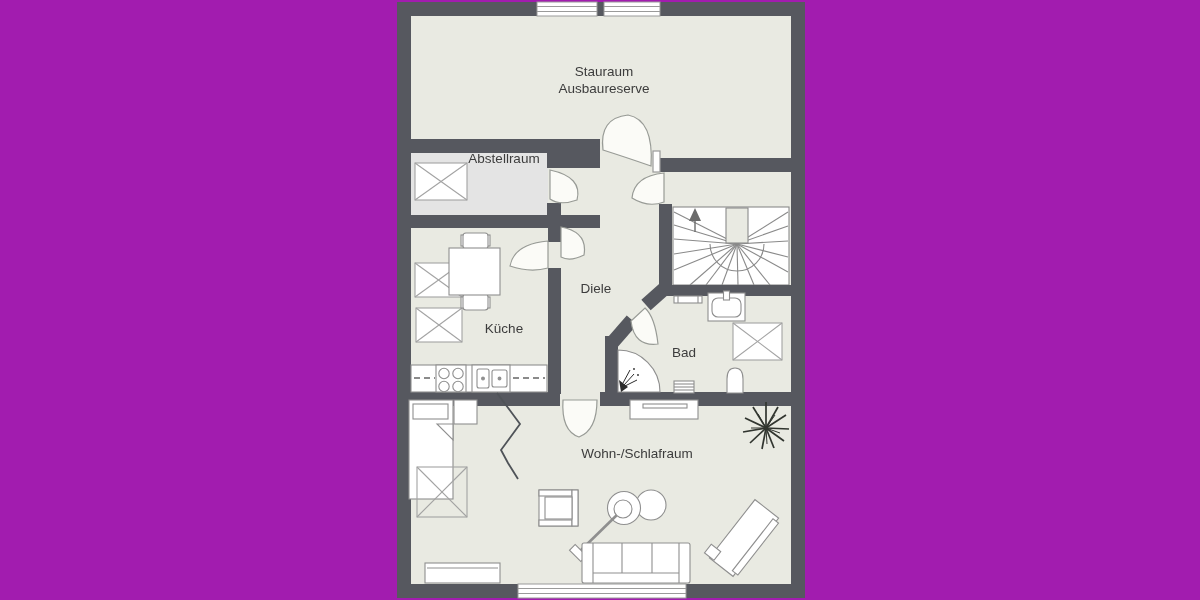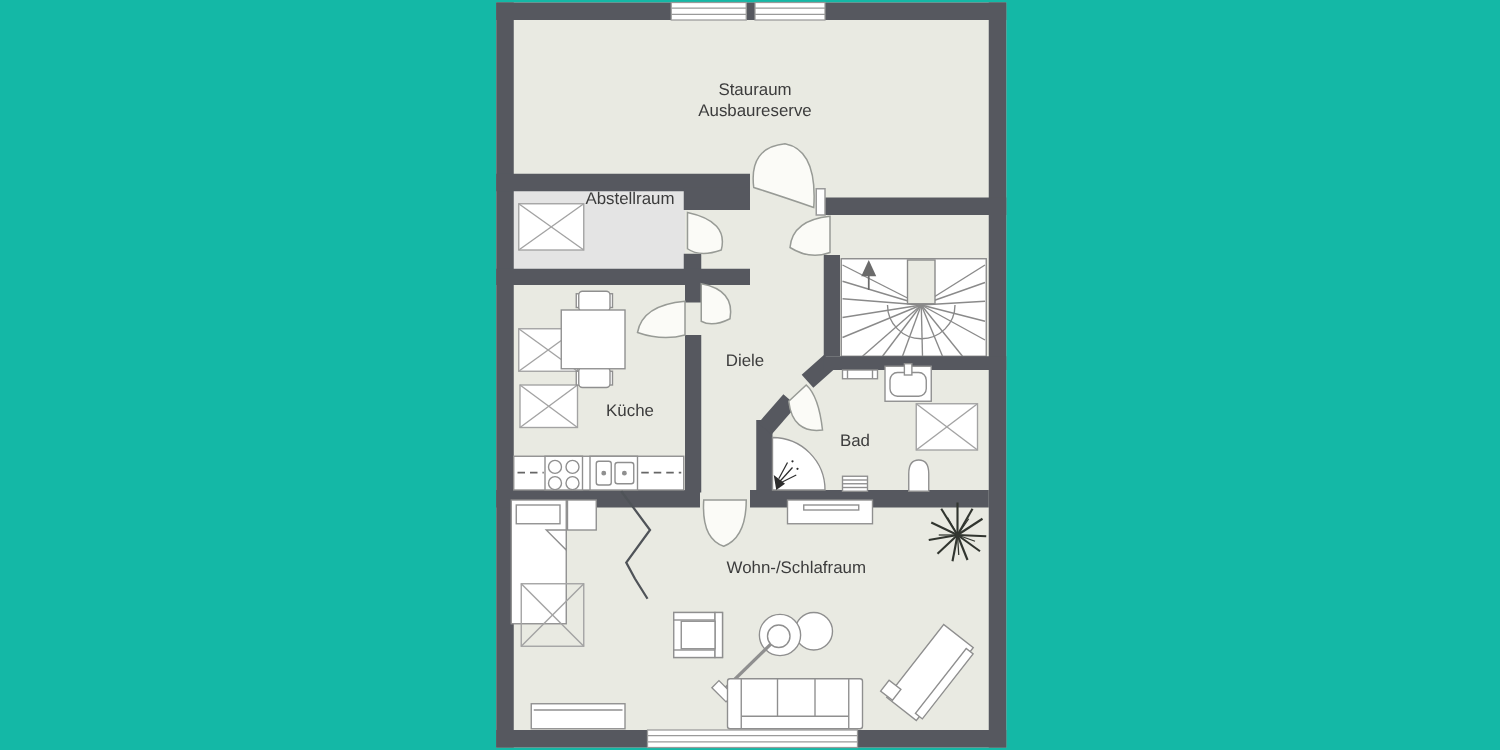--- a/index.html
+++ b/index.html
@@ -1,16 +1,16 @@
 <!DOCTYPE html>
 <html><head>
 <meta charset="utf-8">
 <style>
   html,body{margin:0;padding:0;background:#ffffff;}
-  .stage{width:1200px;height:600px;background:#14b8a6;position:relative;overflow:hidden;}
+  .stage{width:1200px;height:600px;background:#a21caf;position:relative;overflow:hidden;}
   svg{display:block;}
   text{font-family:"Liberation Sans","DejaVu Sans",sans-serif;font-size:13.5px;fill:#3c3c3c;}
 </style>
 </head>
 <body>
 
 <div class="stage">
 <svg viewBox="0 0 1200 600" width="1200" height="600">
 
   <g>

